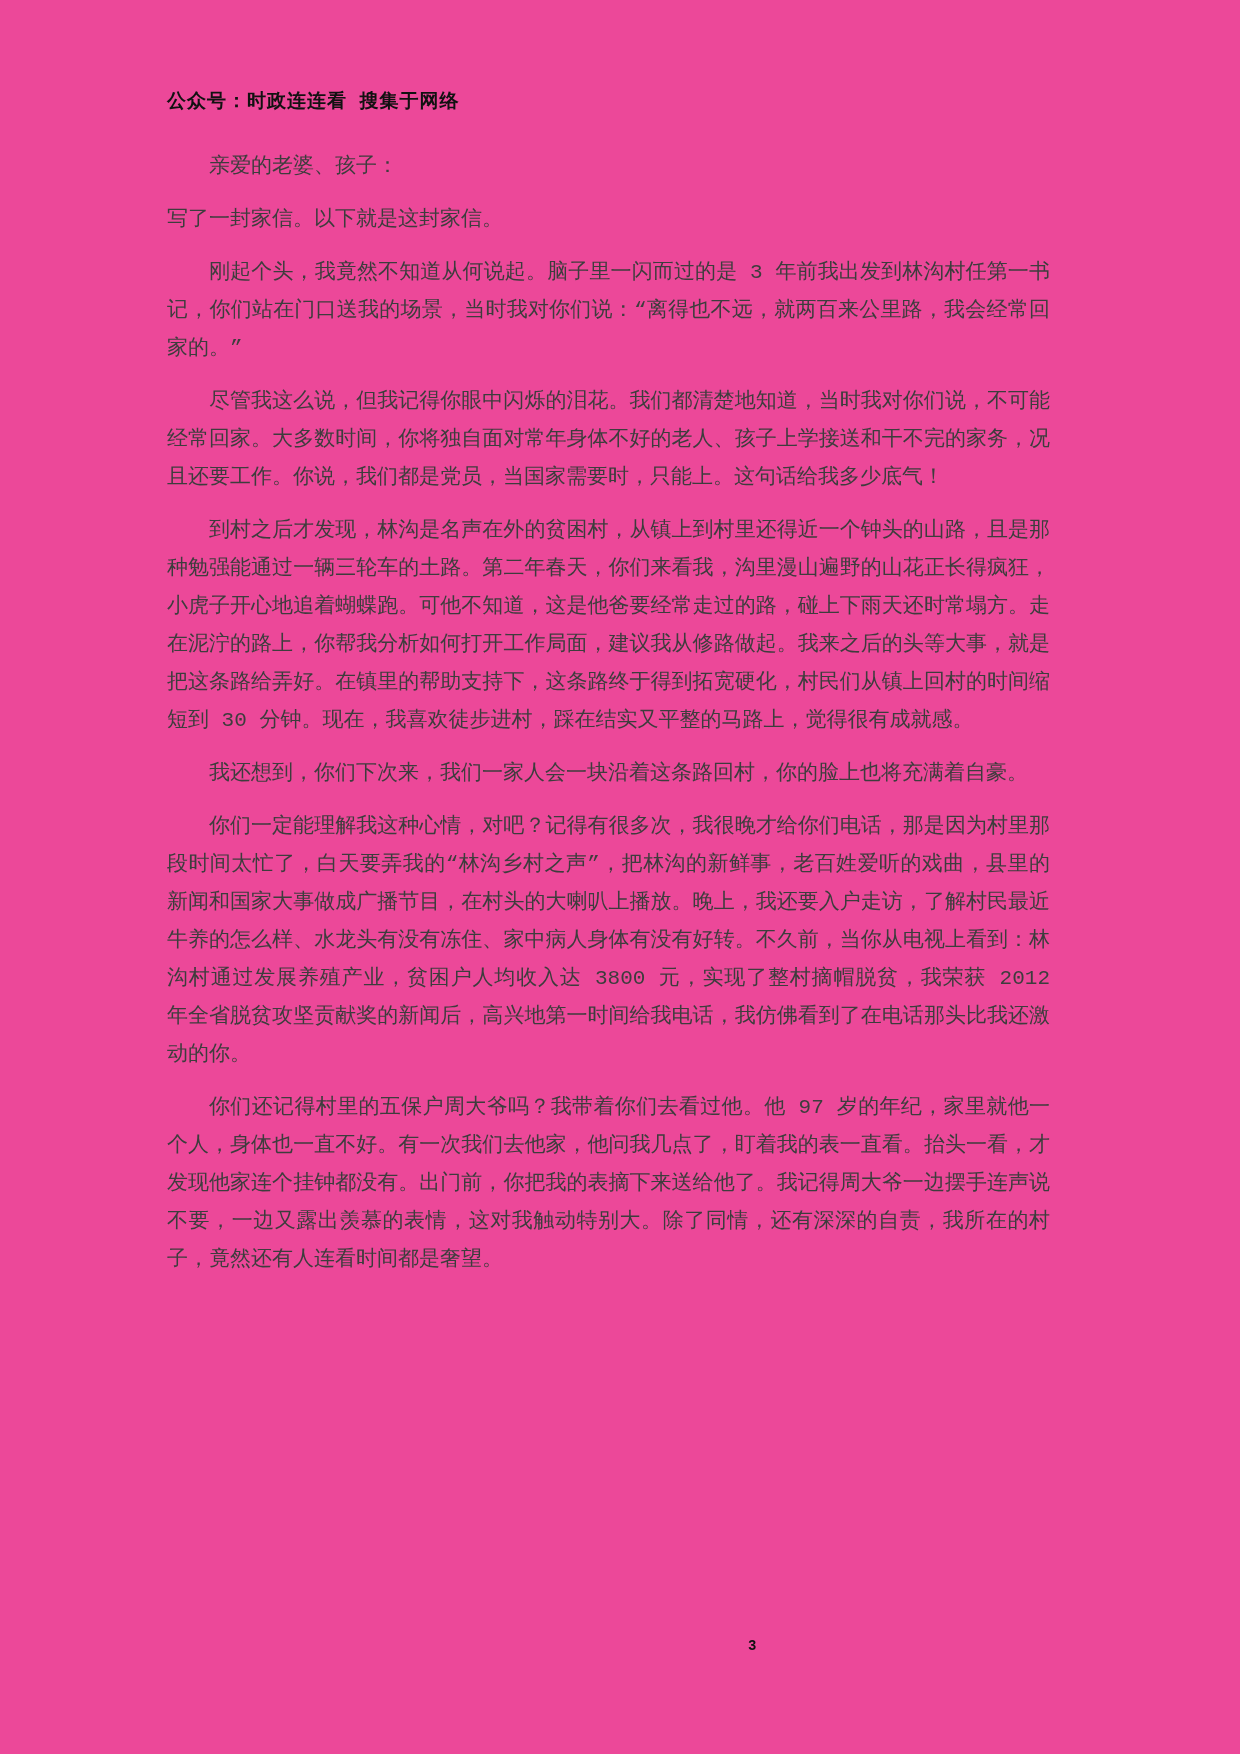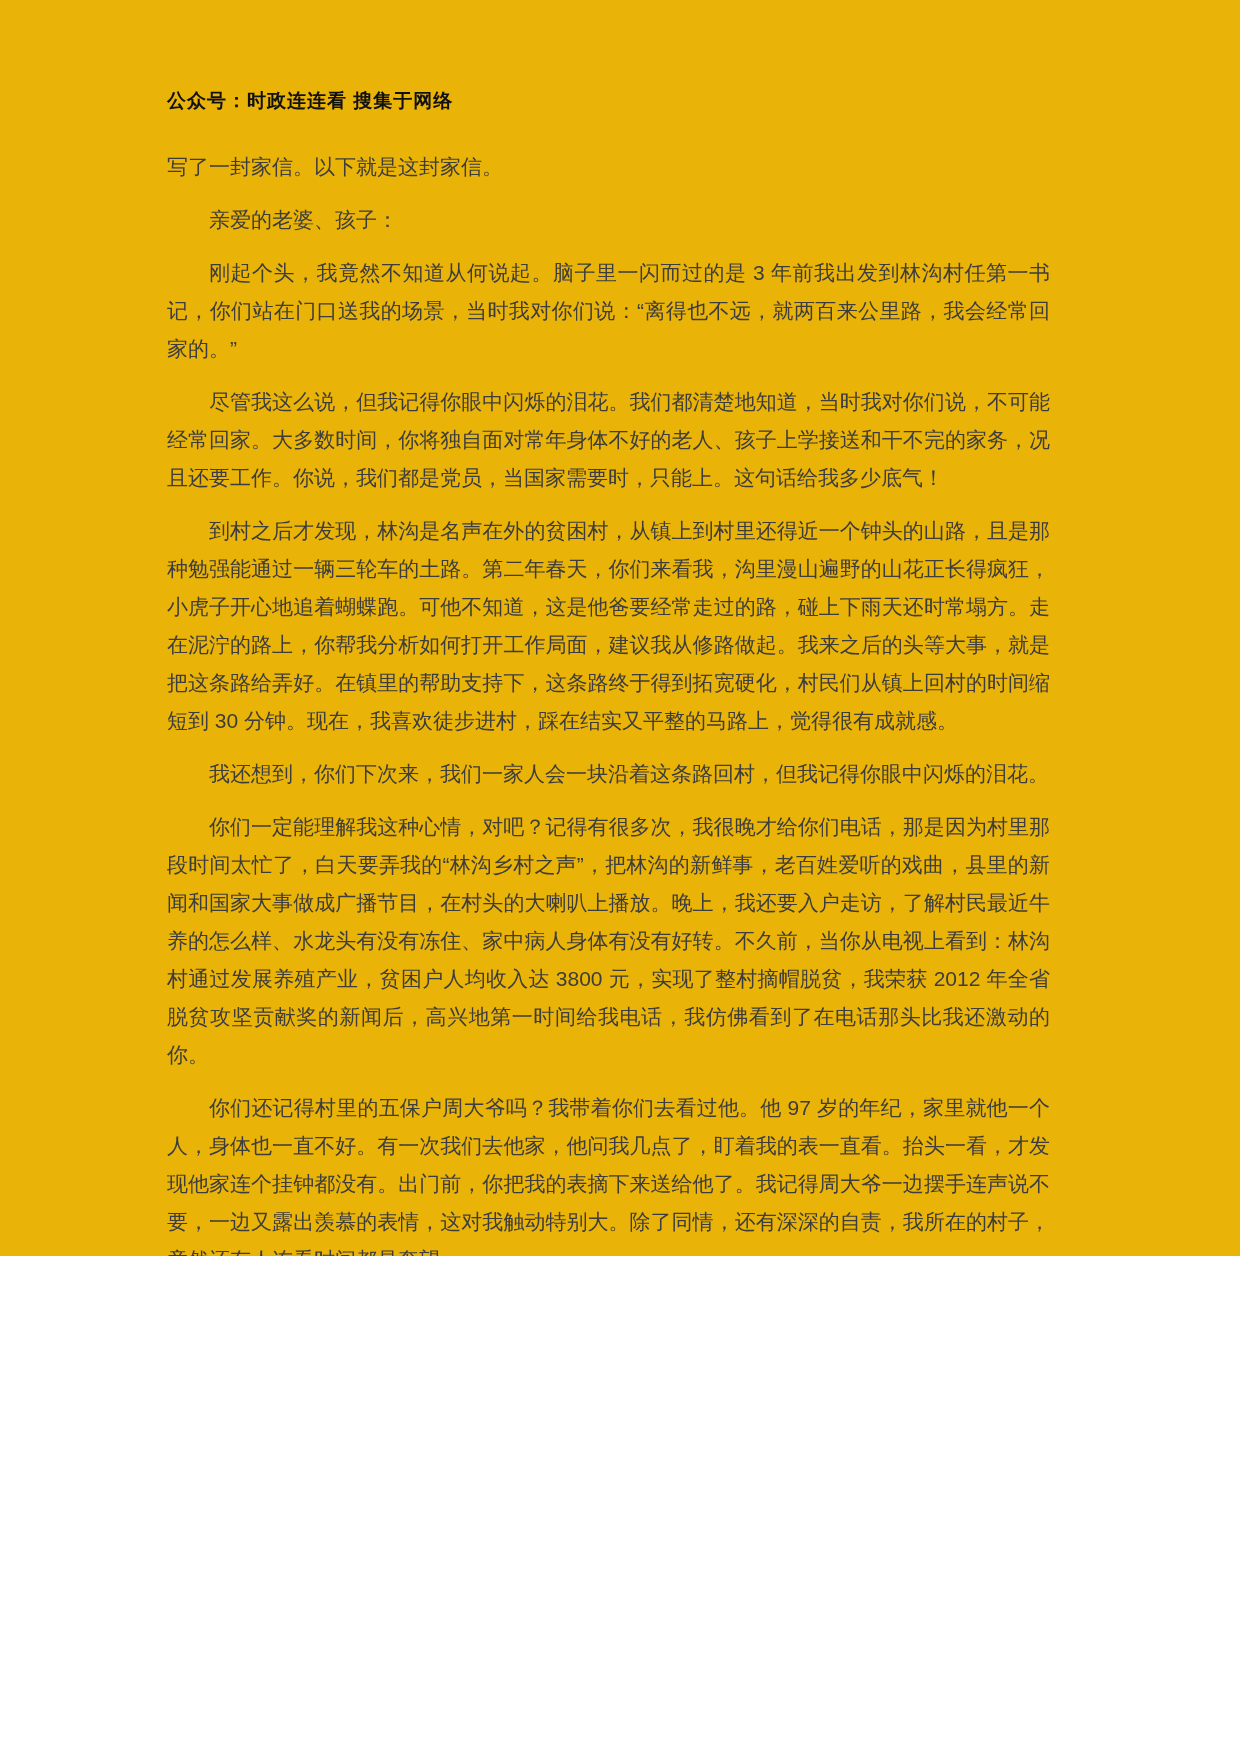--- a/index.html
+++ b/index.html
@@ -3,24 +3,24 @@
 <meta charset="utf-8">
 <style>
   html, body {
     margin: 0;
     padding: 0;
     background: #ffffff;
   }
   .page {
     position: relative;
     width: 1240px;
-    height: 1256px;
-    background: #eab308;
+    height: 1754px;
+    background: #ec4899;
     overflow: hidden;
-    font-family: Liberation Sans, sans-serif;
+    font-family: Liberation Mono, monospace;
   }
   .header {
     position: absolute;
     left: 167px;
     top: 88px;
     font-size: 19px;
     font-weight: 700;
     color: #111111;
     letter-spacing: 1px;
     white-space: nowrap;
@@ -51,24 +51,24 @@
     color: #111111;
   }
 </style>
 </head>
 <body>
 
 <div class="page">
   <div class="header">公众号：时政连连看 搜集于网络</div>
 
   <div class="content">
+    <p class="para">亲爱的老婆、孩子：</p>
     <p class="para no-indent">写了一封家信。以下就是这封家信。</p>
-    <p class="para">亲爱的老婆、孩子：</p>
     <p class="para">刚起个头，我竟然不知道从何说起。脑子里一闪而过的是 3 年前我出发到林沟村任第一书记，你们站在门口送我的场景，当时我对你们说：“离得也不远，就两百来公里路，我会经常回家的。”</p>
     <p class="para">尽管我这么说，但我记得你眼中闪烁的泪花。我们都清楚地知道，当时我对你们说，不可能经常回家。大多数时间，你将独自面对常年身体不好的老人、孩子上学接送和干不完的家务，况且还要工作。你说，我们都是党员，当国家需要时，只能上。这句话给我多少底气！</p>
     <p class="para">到村之后才发现，林沟是名声在外的贫困村，从镇上到村里还得近一个钟头的山路，且是那种勉强能通过一辆三轮车的土路。第二年春天，你们来看我，沟里漫山遍野的山花正长得疯狂，小虎子开心地追着蝴蝶跑。可他不知道，这是他爸要经常走过的路，碰上下雨天还时常塌方。走在泥泞的路上，你帮我分析如何打开工作局面，建议我从修路做起。我来之后的头等大事，就是把这条路给弄好。在镇里的帮助支持下，这条路终于得到拓宽硬化，村民们从镇上回村的时间缩短到 30 分钟。现在，我喜欢徒步进村，踩在结实又平整的马路上，觉得很有成就感。</p>
-    <p class="para">我还想到，你们下次来，我们一家人会一块沿着这条路回村，但我记得你眼中闪烁的泪花。</p>
+    <p class="para">我还想到，你们下次来，我们一家人会一块沿着这条路回村，你的脸上也将充满着自豪。</p>
     <p class="para">你们一定能理解我这种心情，对吧？记得有很多次，我很晚才给你们电话，那是因为村里那段时间太忙了，白天要弄我的“林沟乡村之声”，把林沟的新鲜事，老百姓爱听的戏曲，县里的新闻和国家大事做成广播节目，在村头的大喇叭上播放。晚上，我还要入户走访，了解村民最近牛养的怎么样、水龙头有没有冻住、家中病人身体有没有好转。不久前，当你从电视上看到：林沟村通过发展养殖产业，贫困户人均收入达 3800 元，实现了整村摘帽脱贫，我荣获 2012 年全省脱贫攻坚贡献奖的新闻后，高兴地第一时间给我电话，我仿佛看到了在电话那头比我还激动的你。</p>
     <p class="para">你们还记得村里的五保户周大爷吗？我带着你们去看过他。他 97 岁的年纪，家里就他一个人，身体也一直不好。有一次我们去他家，他问我几点了，盯着我的表一直看。抬头一看，才发现他家连个挂钟都没有。出门前，你把我的表摘下来送给他了。我记得周大爷一边摆手连声说不要，一边又露出羡慕的表情，这对我触动特别大。除了同情，还有深深的自责，我所在的村子，竟然还有人连看时间都是奢望。</p>
   </div>
 
   <div class="page-number">3</div>
 </div>
 
 </body></html>

